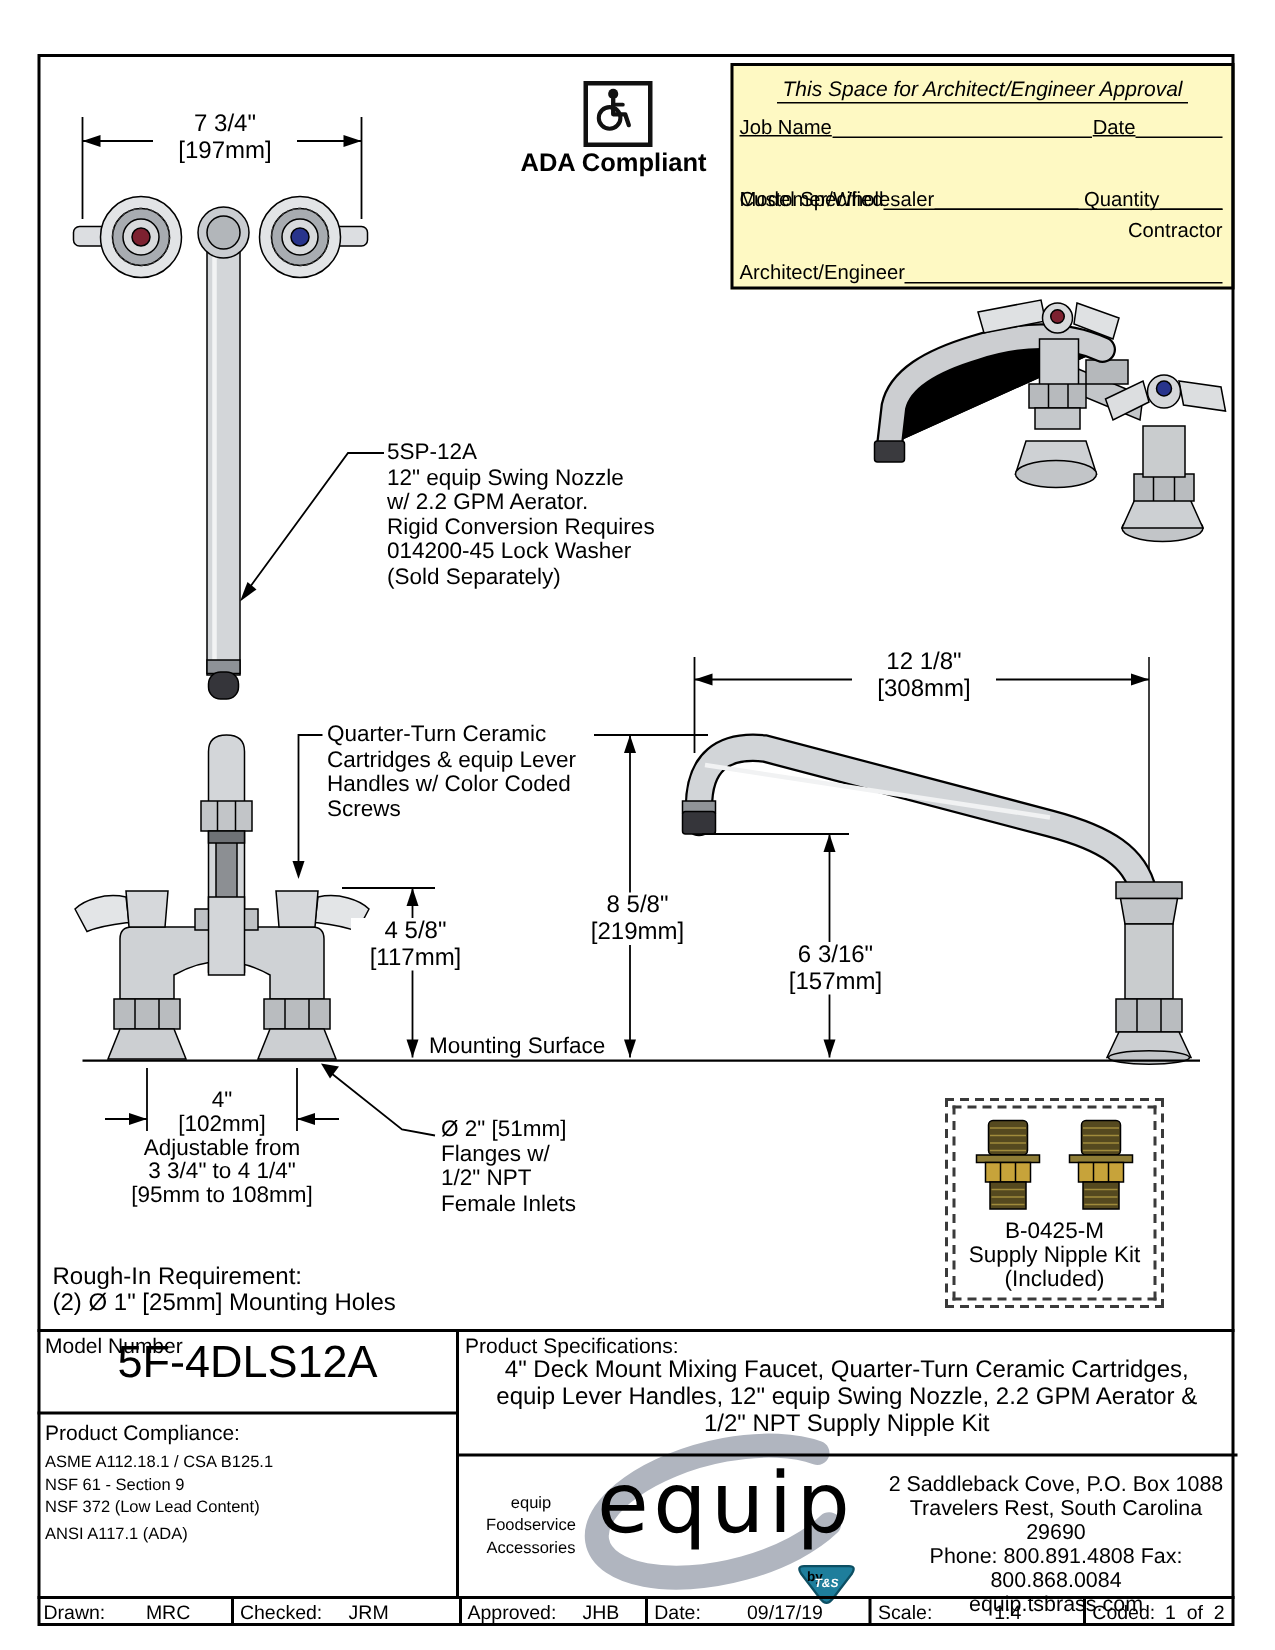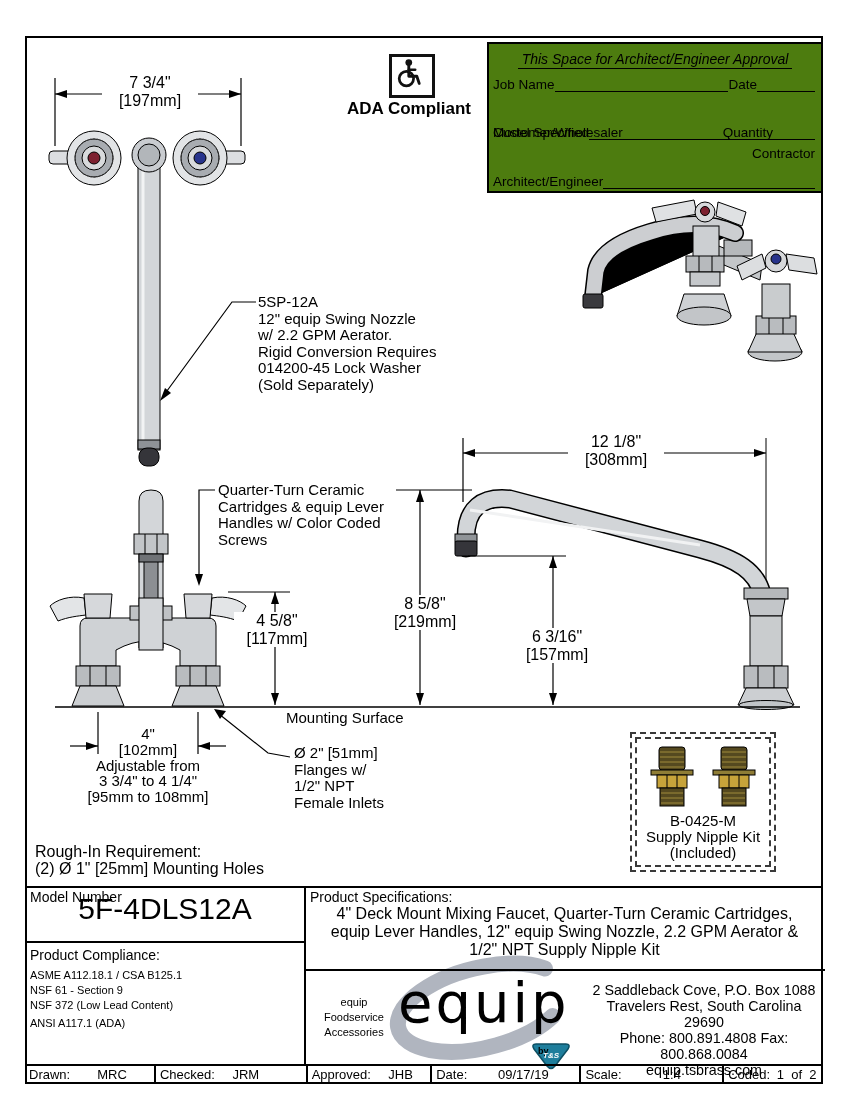--- a/index.html
+++ b/index.html
@@ -3,21 +3,21 @@
 <meta charset="utf-8">
 <style>
   html,body{margin:0;padding:0;background:#fff;}
   body{width:850px;height:1100px;position:relative;font-family:"Liberation Sans",sans-serif;color:#000;-webkit-font-smoothing:antialiased;}
   .sheet{position:absolute;inset:0;width:850px;height:1100px;overflow:hidden;}
   .line{position:absolute;background:#000;z-index:3;}
   .t{position:absolute;z-index:4;font-size:15px;line-height:16.5px;white-space:nowrap;}
   .ctr{text-align:center;}
   .dim{background:#fff;text-align:center;font-size:16px;line-height:17.5px;padding:0 2px;}
   .pageborder{position:absolute;left:25px;top:36px;width:794px;height:1044px;border:2px solid #000;z-index:5;pointer-events:none;}
-  .approval{position:absolute;left:487px;top:42px;width:332px;height:147px;border:2px solid #000;background:#4d7c0f;z-index:4;}
+  .approval{position:absolute;left:487px;top:42px;width:332px;height:147px;border:2px solid #000;background:#fef9c3;z-index:4;}
   .approval .title{position:absolute;top:7px;left:0;right:0;text-align:center;font-style:italic;font-size:14px;}
   .approval .title span{border-bottom:1.5px solid #000;padding:0 4px 1px 4px;}
   .arow{position:absolute;left:4px;right:6px;height:18px;display:flex;align-items:flex-end;font-size:13.5px;}
   .arow .fill{flex:1;border-bottom:1.5px solid #000;height:100%;}
   .arow .fx{border-bottom:1.5px solid #000;height:100%;}
   .kitbox{position:absolute;left:630px;top:732px;width:142px;height:136px;border:2px dashed #3a3a3a;outline:2px dashed #3a3a3a;outline-offset:-7px;z-index:2;}
   .kittxt{position:absolute;left:630px;top:813px;width:146px;text-align:center;font-size:15px;line-height:16px;z-index:4;}
   .adabox{position:absolute;left:389px;top:54px;width:40px;height:38px;border:3px solid #111;display:flex;align-items:center;justify-content:center;z-index:4;}
   .callout div{white-space:nowrap;}
   .foot{position:absolute;left:25px;top:1066px;width:798px;height:16px;display:flex;z-index:4;font-size:13px;}
@@ -223,21 +223,21 @@
 
   <div class="pageborder"></div>
   <div class="line" style="left:25px;top:886px;width:798px;height:2px;"></div>
   <div class="line" style="left:304px;top:886px;width:2px;height:180px;"></div>
   <div class="line" style="left:25px;top:941px;width:281px;height:2px;"></div>
   <div class="line" style="left:304px;top:969px;width:521px;height:2px;"></div>
   <div class="line" style="left:25px;top:1064px;width:798px;height:2px;"></div>
 
   <div class="approval">
     <div class="title"><span>This Space for Architect/Engineer Approval</span></div>
-    <div class="arow" style="top:30px;">
+    <div class="arow" style="top:30px;text-decoration:underline;">
       <span>Job Name</span>
       <div class="fill"></div>
       <span>Date</span>
       <div class="fx" style="width:58px;"></div>
     </div>
     <div class="arow" style="top:54px;margin-top:24px;">
       <span>Model Specified</span>
       <div class="fill"></div>
       <span style="margin-left:4px;">Quantity</span>
       <div class="fx" style="width:42px;"></div>
@@ -286,21 +286,21 @@
     <div>4 5/8"</div>
       <div>[117mm]</div>
   </div>
   <div class="t ctr" style="left:78px;top:726px;width:140px;font-size:15px;line-height:15.8px;">
     <div>4"</div>
     <div>[102mm]</div>
     <div>Adjustable from</div>
     <div>3 3/4" to 4 1/4"</div>
     <div>[95mm to 108mm]</div>
   </div>
-  <div class="t" style="left:286px;top:690px;margin-top:20px;">Mounting Surface</div>
+  <div class="t" style="left:286px;top:690px;">Mounting Surface</div>
 
   <div class="t callout" style="left:258px;top:294px;">
     <div>5SP-12A</div>
     <div>12" equip Swing Nozzle</div>
     <div>w/ 2.2 GPM Aerator.</div>
     <div>Rigid Conversion Requires</div>
     <div>014200-45 Lock Washer</div>
     <div>(Sold Separately)</div>
   </div>
   <div class="t callout" style="left:218px;top:482px;">

